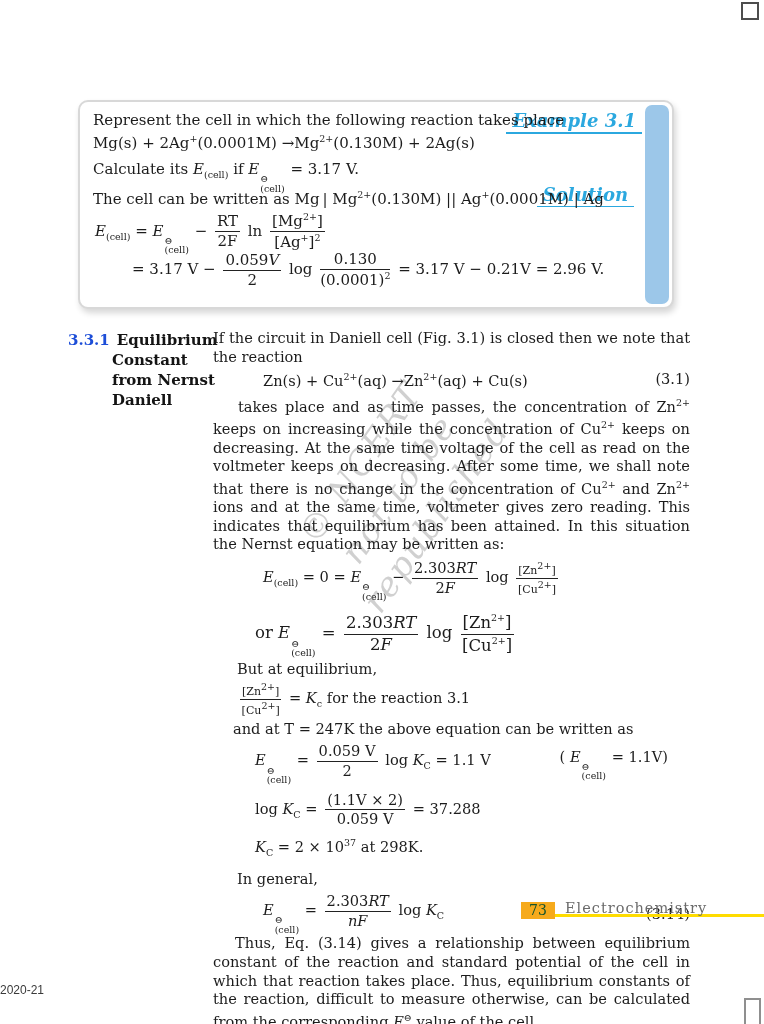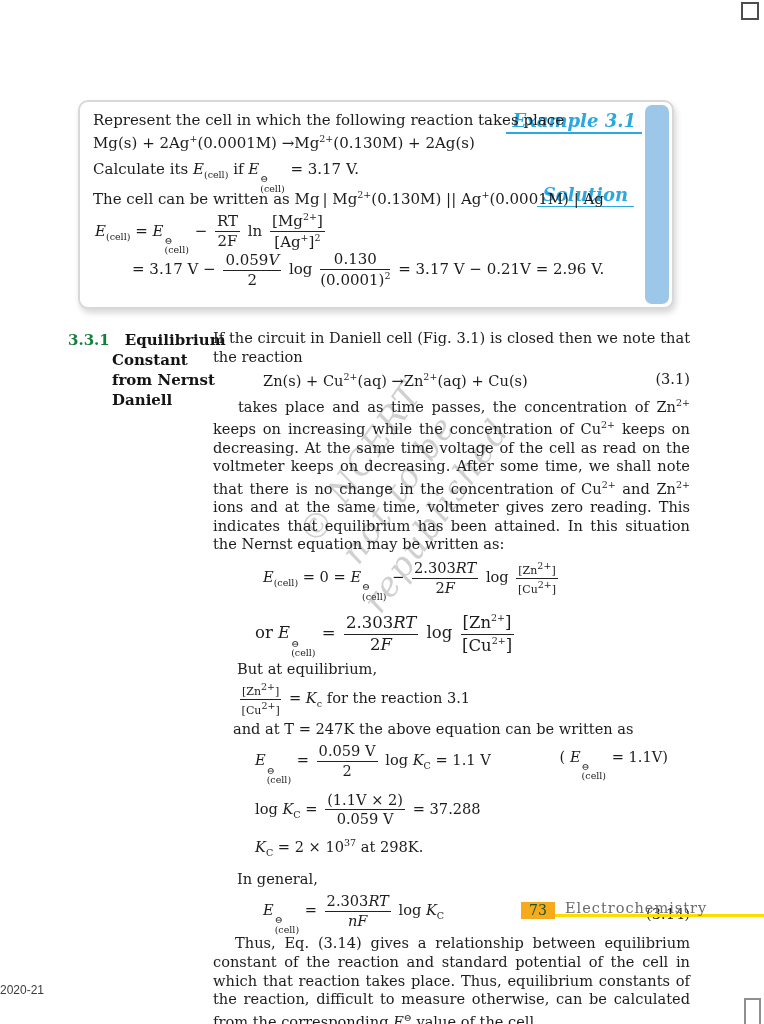--- a/index.html
+++ b/index.html
@@ -35,21 +35,21 @@
   }
   .ex-label  { right:30px; top:8px; }
   .sol-label { right:38px; top:82px; border-bottom-width:1.5px; }
   .bx-line { position:absolute; left:13px; white-space:nowrap; }
   .bx1 { top:9px; }  .bx2 { top:31px; } .bx3 { top:58px; } .bx4 { top:87px; }
   .bxe1 { top:110px; left:15px; } .bxe2 { top:149px; left:52px; }
 
   
   .section-head { position:absolute; left:68px; top:330px; width:150px; z-index:2;
     font-weight:bold; font-size:15px; line-height:20px; color:#141414; }
-  .sec-num { color:#15803d; margin-right:15px; }
+  .sec-num { color:#1d4ed8; margin-right:7px; }
   .sh-indent { margin-left:44px; }
 
   
   .main-col { position:absolute; left:213px; top:329px; width:477px; z-index:2;
     font-size:14.6px; line-height:18.6px; }
   .main-col p { margin:0; text-align:justify; }
   .eq-row { display:flex; justify-content:space-between; align-items:center; }
   .m-reaction { margin:2px 0 3px 0; }
   .m-reaction .formula { margin-left:50px; }
   .m-para1 { text-indent:25px; }

